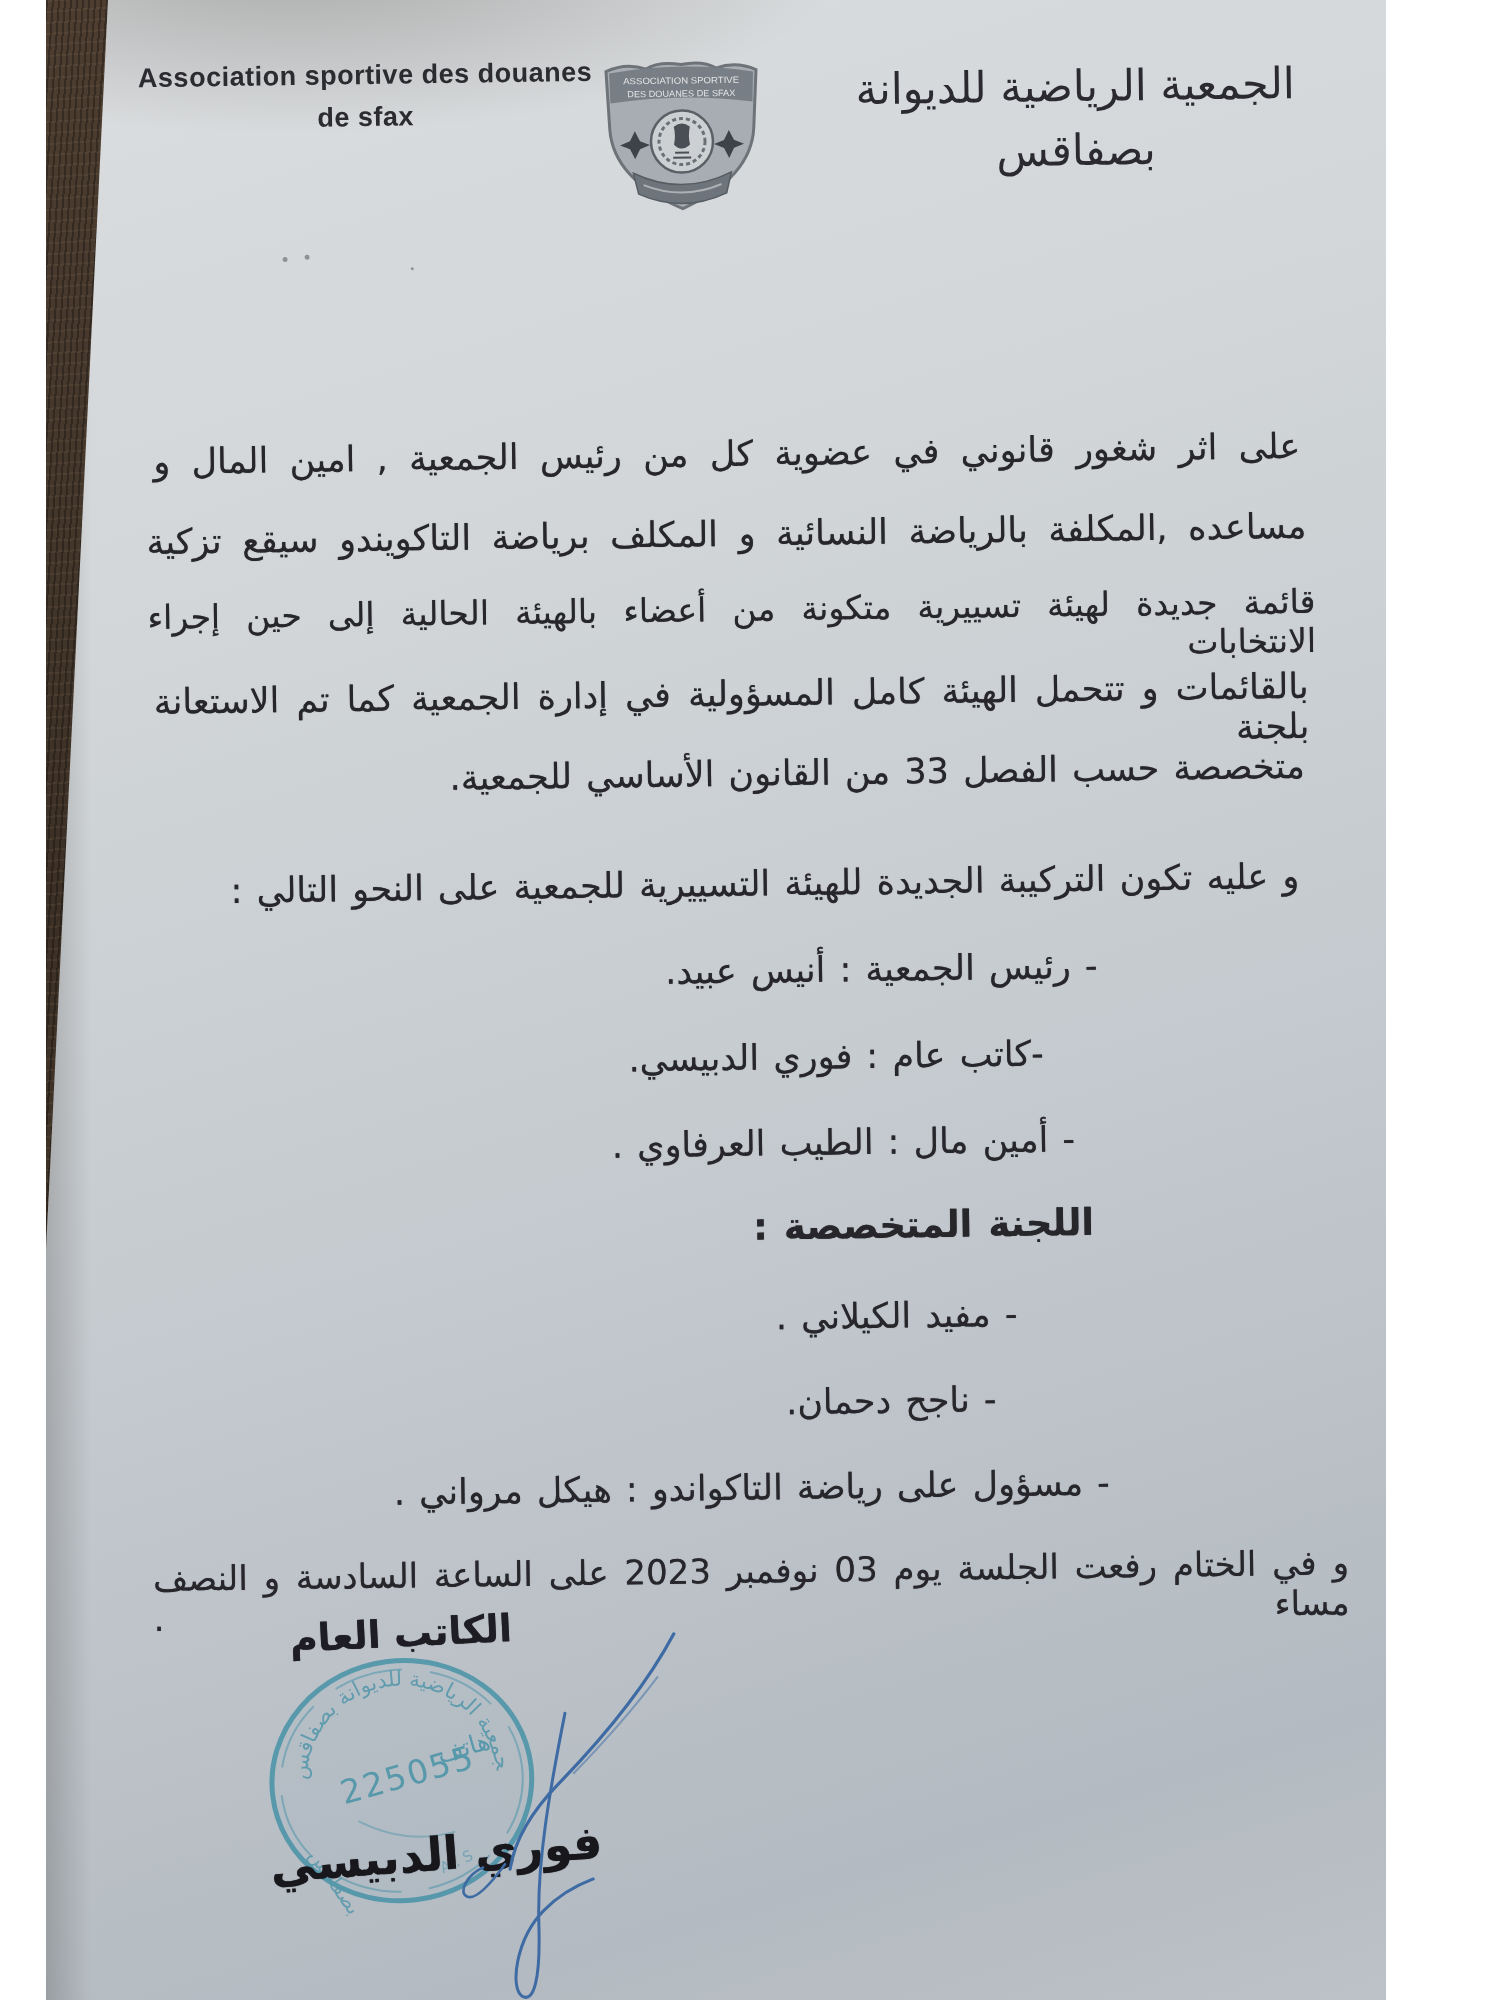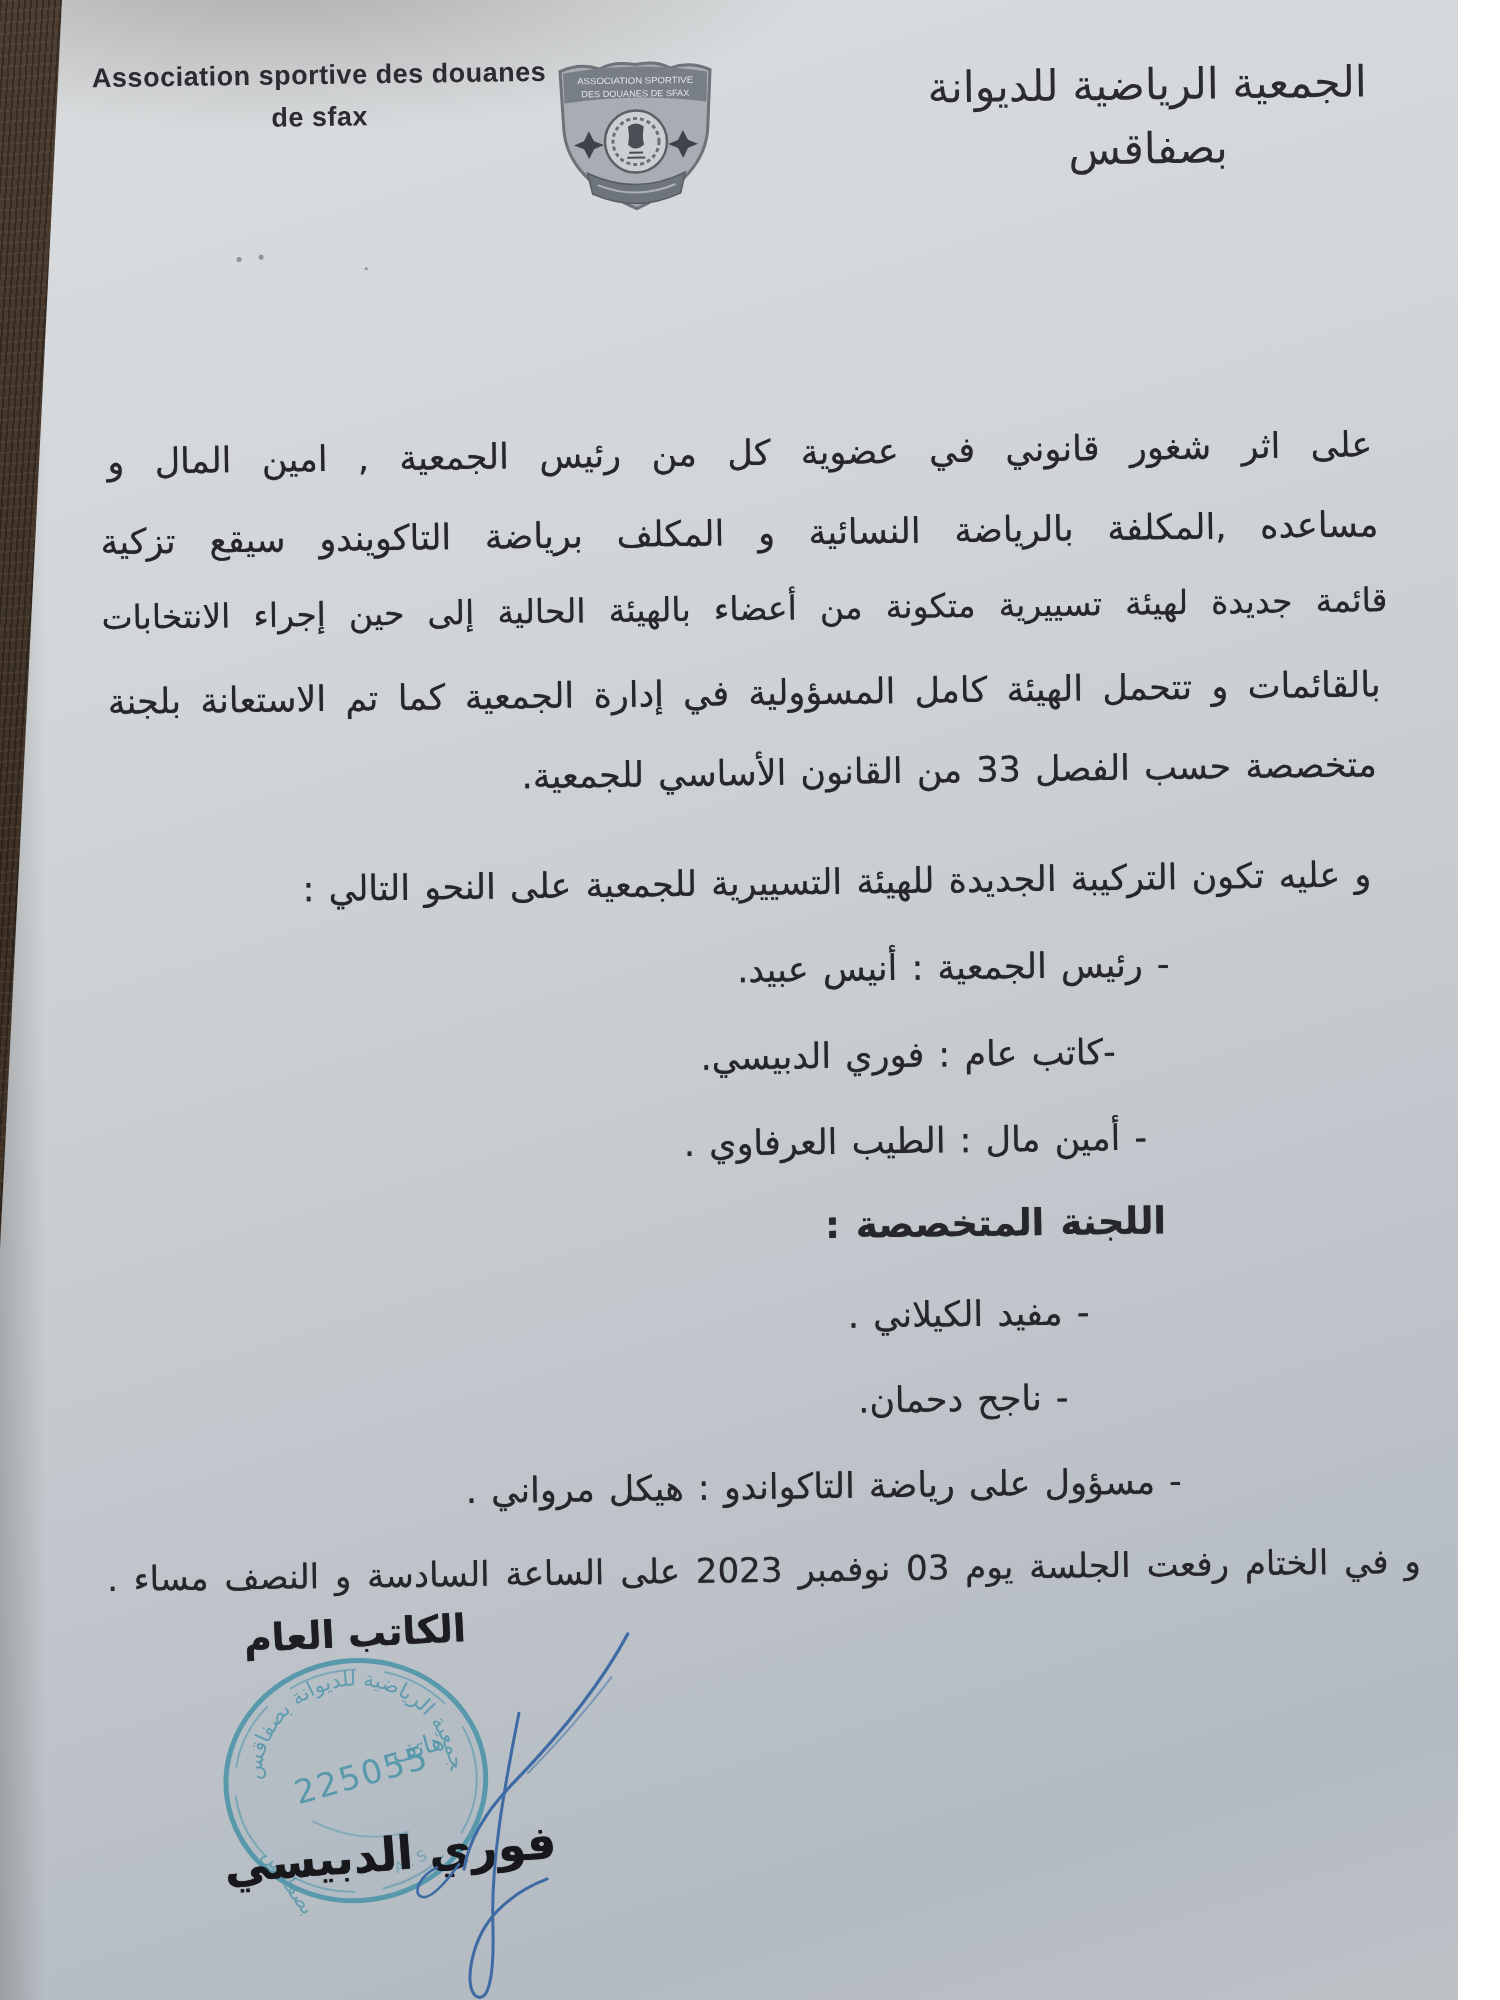--- a/index.html
+++ b/index.html
@@ -1,22 +1,23 @@
 <!DOCTYPE html>
 <html lang="ar"><head>
 <meta charset="utf-8">
 <style>
   html,body{margin:0;padding:0;}
   .scene{
-    position:relative;width:1458px;height:2000px;overflow:hidden;
+    position:relative;width:1340px;height:2000px;overflow:hidden;
     background:
       repeating-linear-gradient(94deg, rgba(0,0,0,.28) 0 2px, rgba(0,0,0,0) 2px 6px),
       repeating-linear-gradient(176deg, rgba(150,120,90,.14) 0 2px, rgba(0,0,0,0) 2px 11px),
       linear-gradient(180deg,#4c3d30 0%,#3c3026 45%,#463728 100%);
     font-family:"DejaVu Sans",sans-serif;
+    margin-left:46px;
   }
   
   .paper{
     position:absolute;inset:0;
     clip-path:polygon(62px 0,1473px 0,1500px 1300px,1500px 2000px,0 2000px,0 1250px);
     background:
       radial-gradient(900px 280px at 18% -2%, rgba(60,55,48,.30), rgba(60,55,48,0) 62%),
       linear-gradient(90deg, rgba(55,50,44,.22) 0px, rgba(55,50,44,0) 45px),
       linear-gradient(163deg,#dbdddf 0%,#d2d6d8 28%,#c6cbd0 55%,#b3bac1 88%,#bdc2c7 100%);
   }

